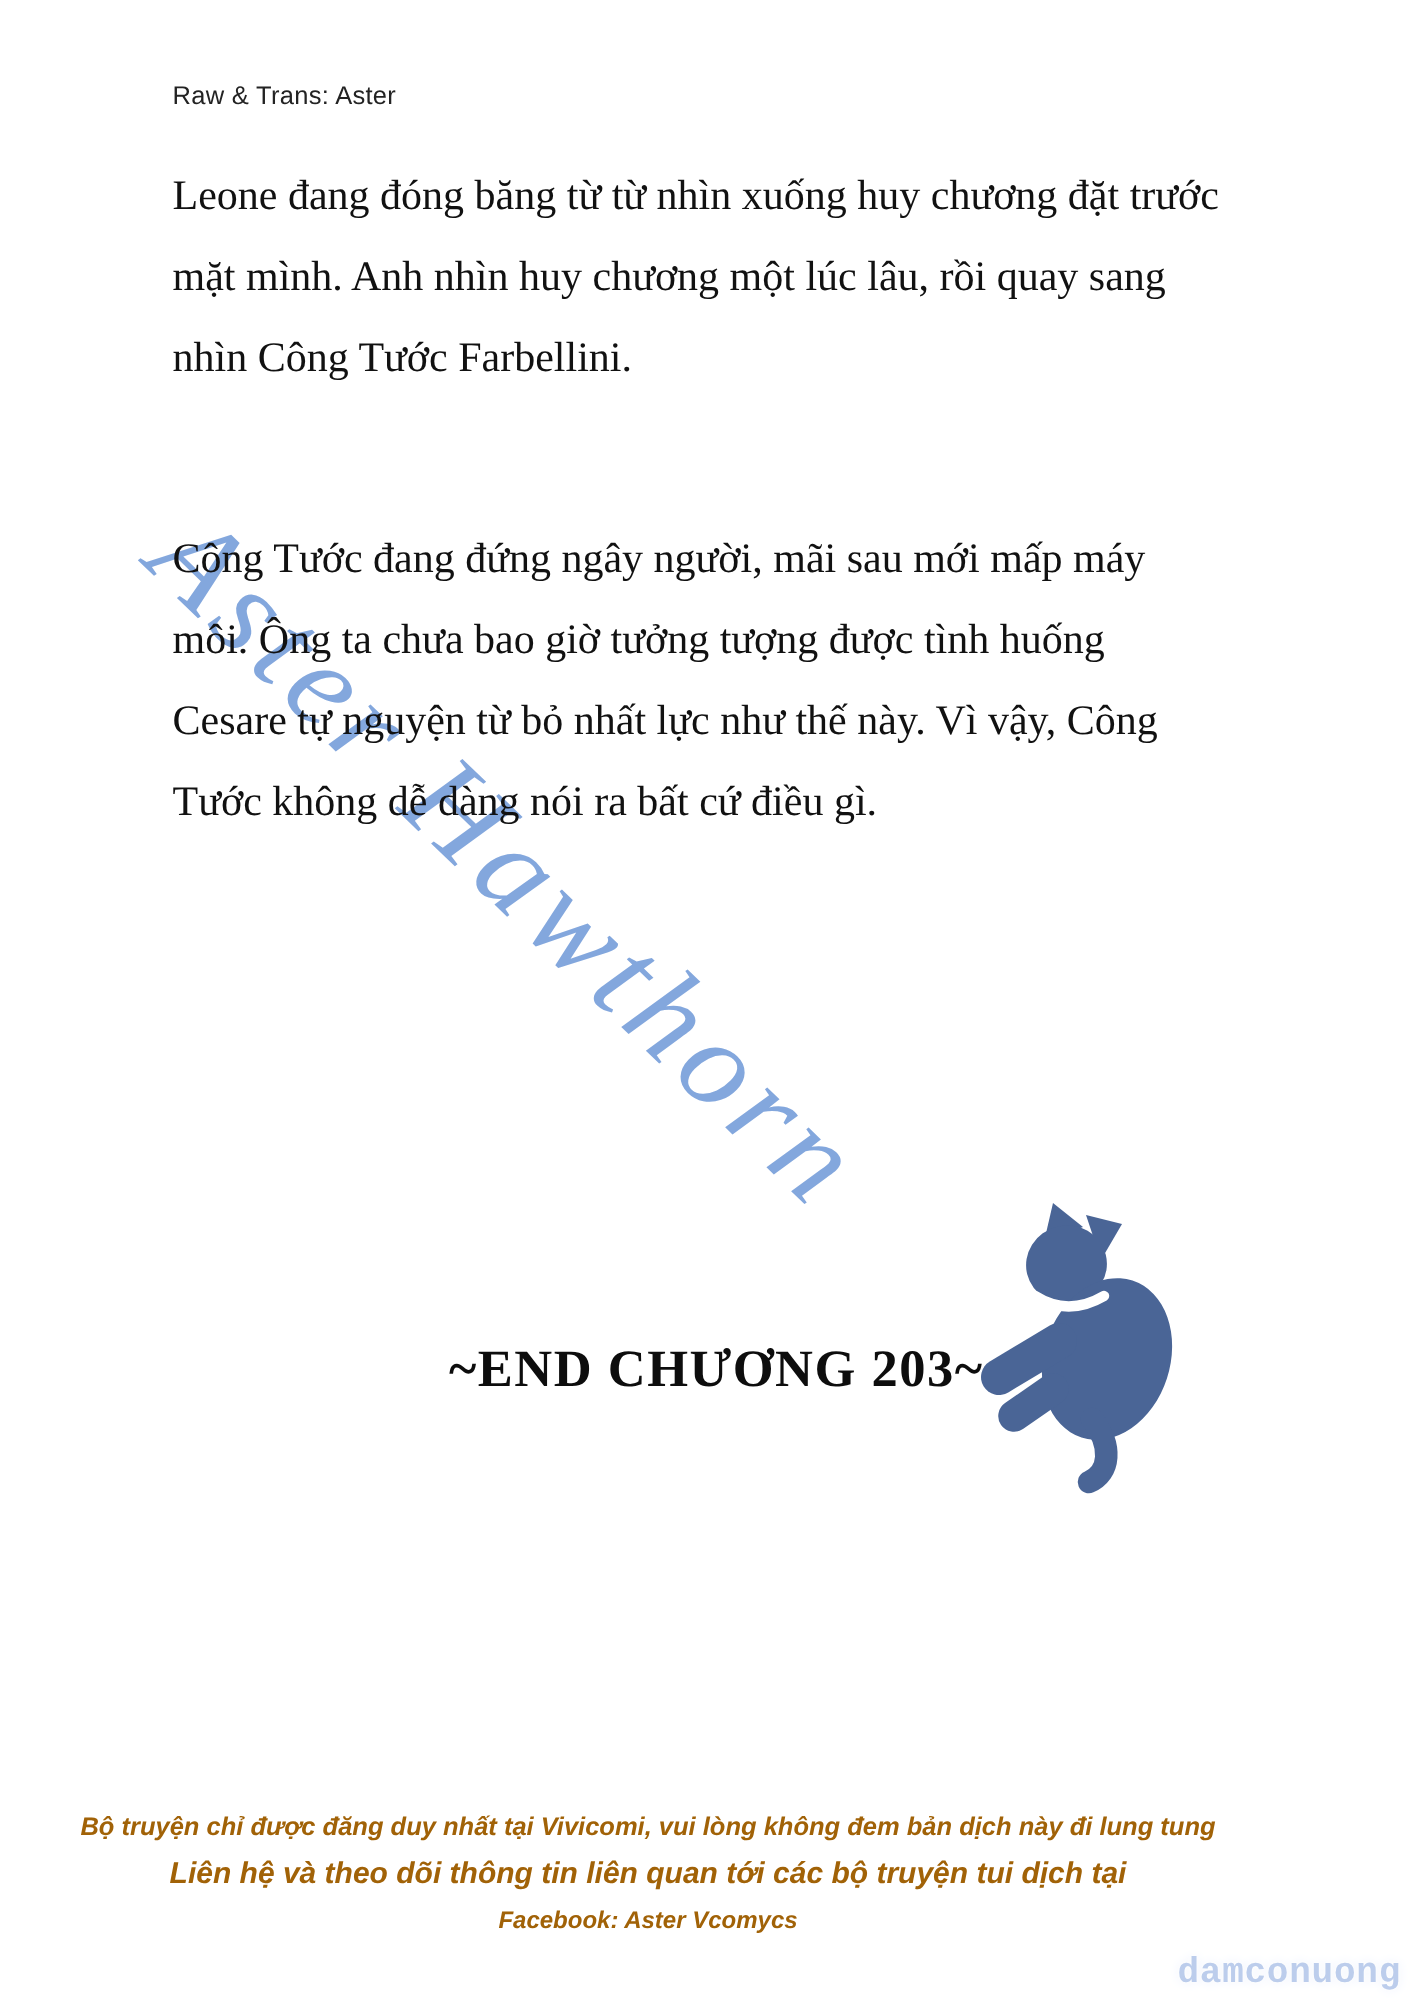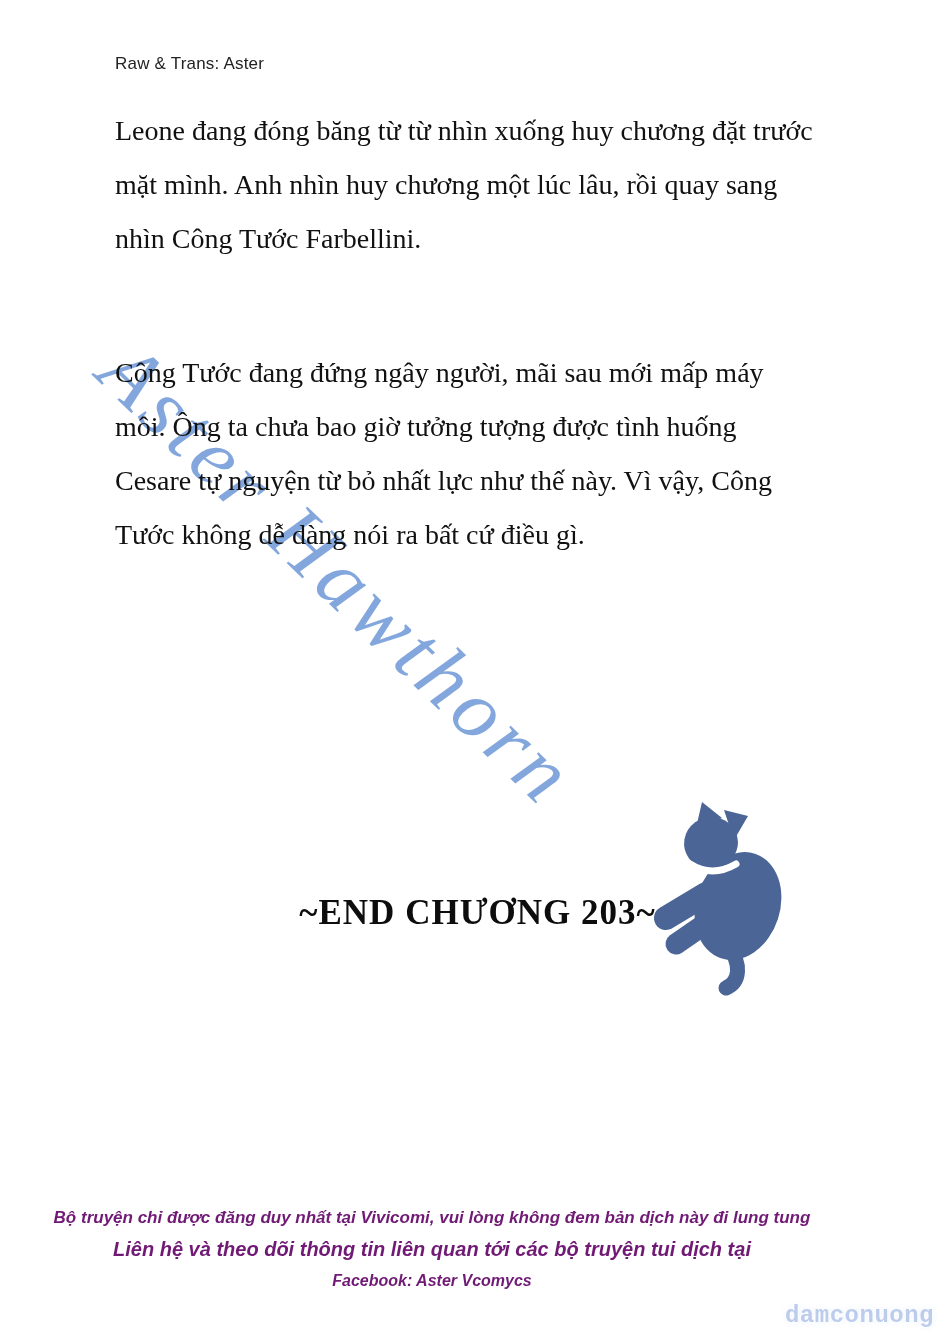--- a/index.html
+++ b/index.html
@@ -72,21 +72,21 @@
 
   .footer {
     position: absolute;
     left: 0;
     top: 1202px;
     width: 864px;
     text-align: center;
     font-family: "Liberation Sans", sans-serif;
     font-weight: bold;
     font-style: italic;
-    color: #701a75;
+    color: #a16207;
     z-index: 2;
   }
   .footer .f-line1 { font-size: 17px; line-height: 32px; }
   .footer .f-line2 { font-size: 20px; line-height: 31px; }
   .footer .f-line3 { font-size: 16px; line-height: 31px; }
 
   .logo {
     position: absolute;
     left: 20px;
     top: 1288px;

